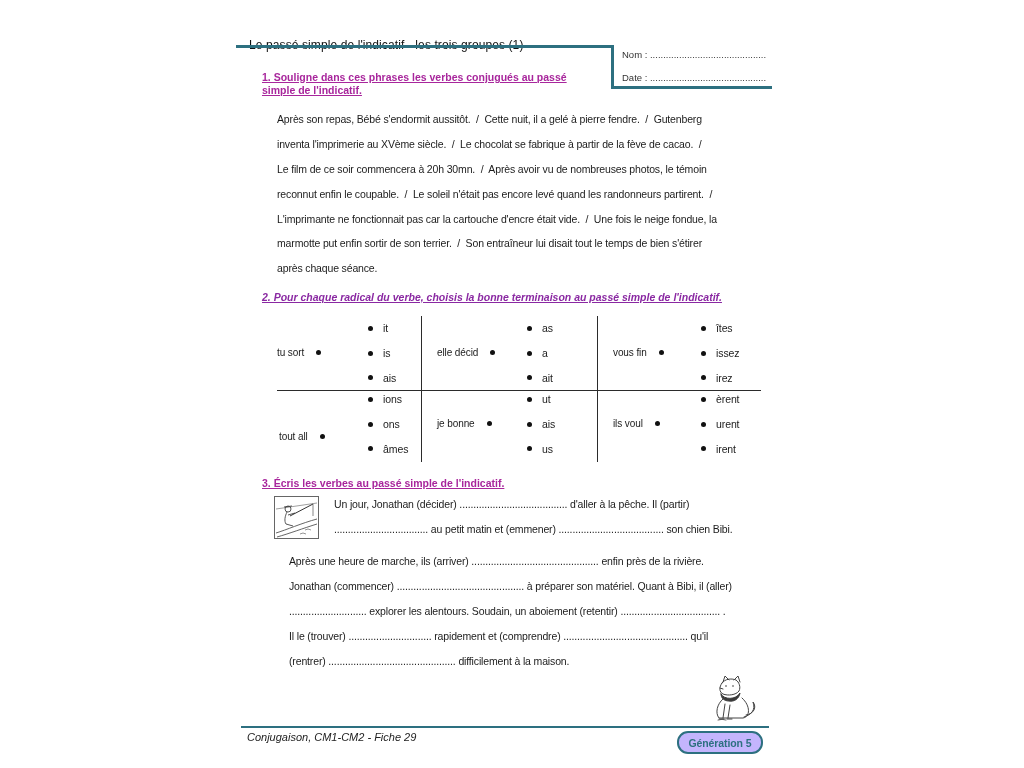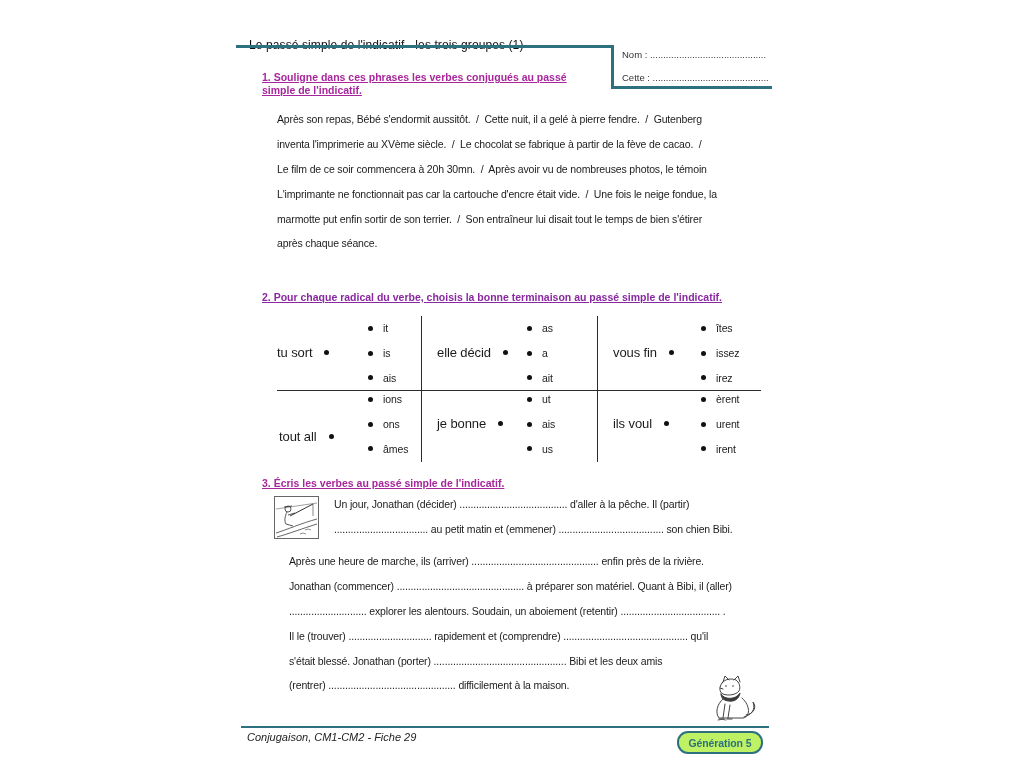--- a/index.html
+++ b/index.html
@@ -7,56 +7,57 @@
     position:relative; width:1024px; height:768px; background:#ffffff; overflow:hidden;
     font-family:"Liberation Sans", sans-serif; color:#1b1b1b;
   }
   .abs { position:absolute; }
   .pre { white-space:pre; }
   .title { font-size:12px; color:#111; letter-spacing:0.1px; }
   .rule { background:#2d7080; }
   .nomdate { font-size:9.5px; color:#333; }
   .exh { font-weight:bold; font-size:10.5px; text-decoration:underline; line-height:12.5px; }
   .exh1 { color:#a8269c; width:335px; }
-  .exh2 { color:#8a28a2; white-space:nowrap; }
+  .exh2 { color:#8a28a2; white-space:nowrap;font-style:italic; }
   .exh3 { color:#a8269c; white-space:nowrap; }
   .bodytxt { font-size:10.5px; letter-spacing:-0.15px; }
   .pline { height:24.8px; display:flex; align-items:center; }
   .tline { background:#2b2b2b; }
-  .stem { display:flex; align-items:center; gap:12px; height:13px; font-size:13px; letter-spacing:-0.1px; }
+  .stem { display:flex; align-items:center; gap:12px; height:13px; font-size:10px; letter-spacing:-0.1px; }
   .opts .opt { height:24.7px; display:flex; align-items:center; gap:10px; font-size:10.5px; letter-spacing:-0.1px; }
   .bullet { width:5px; height:5px; border-radius:50%; background:#111; flex:0 0 auto; }
   .footer-label { font-size:11px; color:#222;font-style:italic; }
   .badge {
     display:flex; align-items:center; justify-content:center;
     width:82px; height:19px; border:2px solid #2d7080; border-radius:11px;
-    color:#2d7080; font-weight:bold; font-size:10.5px; background:#bef264; letter-spacing:-0.1px;
+    color:#2d7080; font-weight:bold; font-size:10.5px; background:#c4b5fd; letter-spacing:-0.1px;
   }
   svg { display:block; }
 </style>
 </head>
 <body>
 
 <div class="page">
 
   <div class="abs title" style="left:249px; top:14px;margin-top:24px;">Le passé simple de l'indicatif - les trois groupes (1)</div>
 
   <div class="abs rule" style="left:236px; top:45px; width:378px; height:3px;"></div>
   <div class="abs rule" style="left:611px; top:45px; width:3px; height:44px;"></div>
   <div class="abs rule" style="left:611px; top:86px; width:161px; height:3px;"></div>
 
   <div class="abs nomdate pre" style="left:622px; top:49px;">Nom : ............................................</div>
-  <div class="abs nomdate pre" style="left:622px; top:72px;">Cette : ............................................</div>
+  <div class="abs nomdate pre" style="left:622px; top:72px;">Date : ............................................</div>
 
   <div class="abs exh exh1" style="left:262px; top:71px;">1. Souligne dans ces phrases les verbes conjugués au passé simple de l'indicatif.</div>
 
   <div class="abs bodytxt" style="left:277px; top:107px;">
     <div class="pline pre">Après son repas, Bébé s'endormit aussitôt.  /  Cette nuit, il a gelé à pierre fendre.  /  Gutenberg</div>
     <div class="pline pre">inventa l'imprimerie au XVème siècle.  /  Le chocolat se fabrique à partir de la fève de cacao.  /</div>
     <div class="pline pre">Le film de ce soir commencera à 20h 30mn.  /  Après avoir vu de nombreuses photos, le témoin</div>
+    <div class="pline pre">reconnut enfin le coupable.  /  Le soleil n'était pas encore levé quand les randonneurs partirent.  /</div>
     <div class="pline pre">L'imprimante ne fonctionnait pas car la cartouche d'encre était vide.  /  Une fois le neige fondue, la</div>
     <div class="pline pre">marmotte put enfin sortir de son terrier.  /  Son entraîneur lui disait tout le temps de bien s'étirer</div>
     <div class="pline pre">après chaque séance.</div>
   </div>
 
   <div class="abs exh exh2" style="left:262px; top:291px;">2. Pour chaque radical du verbe, choisis la bonne terminaison au passé simple de l'indicatif.</div>
 
   <div class="abs tline" style="left:421px; top:316px; width:1px; height:146px;"></div>
   <div class="abs tline" style="left:597px; top:316px; width:1px; height:146px;"></div>
   <div class="abs tline" style="left:277px; top:390px; width:484px; height:1px;"></div>
@@ -192,21 +193,20 @@
   <div class="abs bodytxt" style="left:334px; top:492px;">
     <div class="pline pre">Un jour, Jonathan (décider) ....................................... d'aller à la pêche. Il (partir)</div>
     <div class="pline pre">.................................. au petit matin et (emmener) ...................................... son chien Bibi.</div>
   </div>
 
   <div class="abs bodytxt" style="left:277px; top:549px;margin-left:12px;">
     <div class="pline pre">Après une heure de marche, ils (arriver) .............................................. enfin près de la rivière.</div>
     <div class="pline pre">Jonathan (commencer) .............................................. à préparer son matériel. Quant à Bibi, il (aller)</div>
     <div class="pline pre">............................ explorer les alentours. Soudain, un aboiement (retentir) .................................... .</div>
     <div class="pline pre">Il le (trouver) .............................. rapidement et (comprendre) ............................................. qu'il</div>
-    <div class="pline pre">s'était blessé. Jonathan (porter) ................................................ Bibi et les deux amis</div>
     <div class="pline pre">(rentrer) .............................................. difficilement à la maison.</div>
   </div>
 
   <div class="abs" style="left:710px; top:673px;">
     <svg width="50" height="50" viewBox="0 0 50 50">
       <g stroke="#444" stroke-width="1" fill="none" stroke-linecap="round">
         <path d="M13 9 L15 3 L19 7"></path>
         <path d="M24 7 L28 3 L30 9"></path>
         <path d="M12 10 C 9 14, 9 19, 13 21 C 18 23, 26 22, 29 18 C 31 14, 29 9, 26 7 C 21 5, 15 6, 12 10 Z"></path>
         <circle cx="16" cy="13" r="0.8" fill="#333" stroke="none"></circle>

